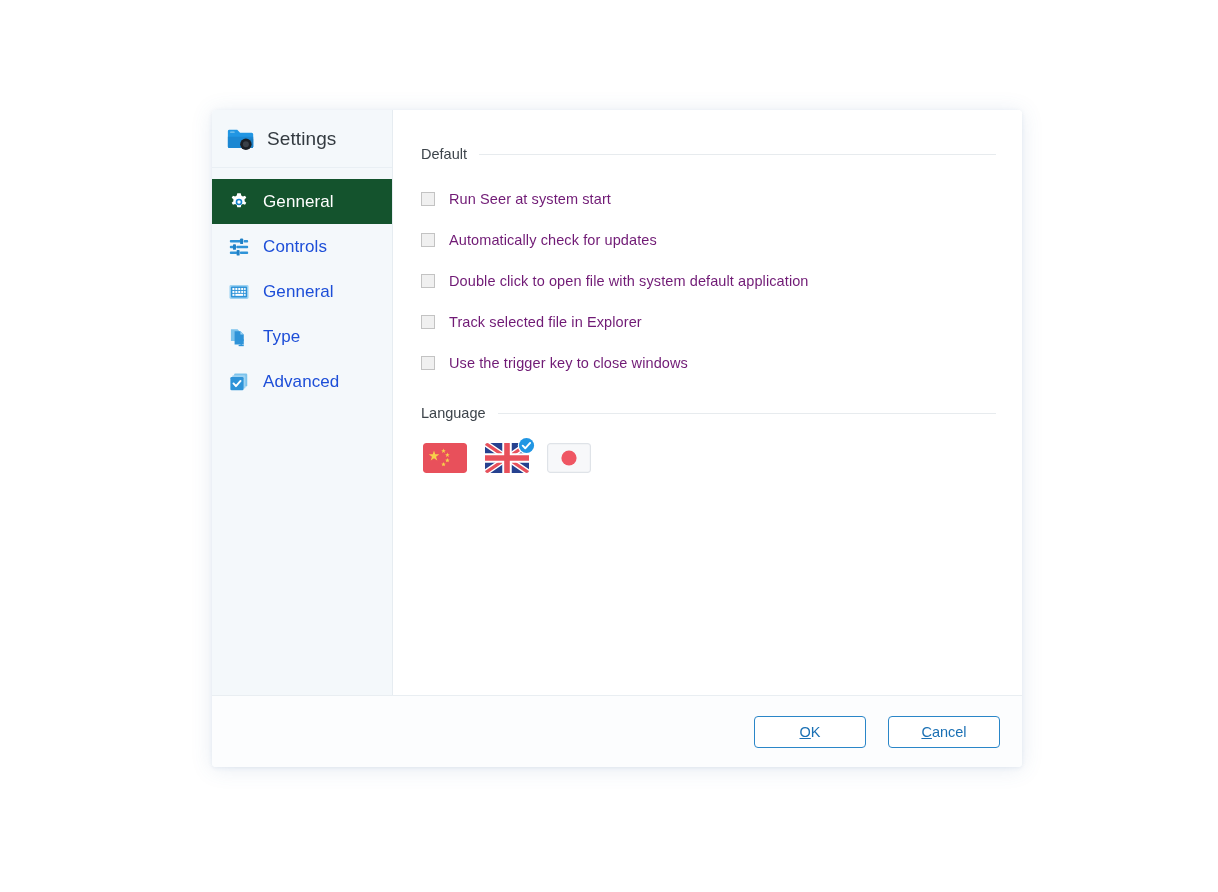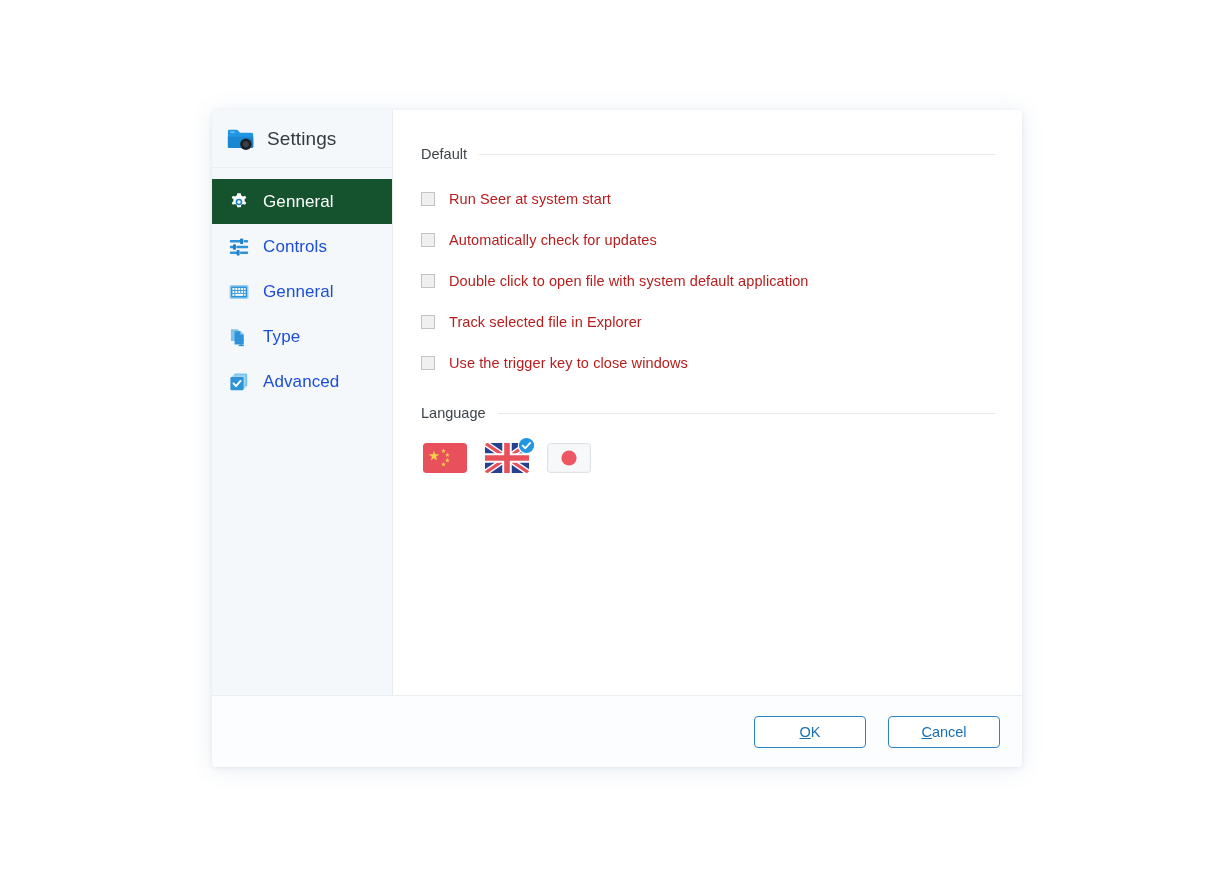--- a/index.html
+++ b/index.html
@@ -137,21 +137,21 @@
     height: 14px;
     flex: 0 0 14px;
     background: #f0f0f0;
     border: 1px solid #c3c3c3;
     margin-right: 14px;
     box-sizing: border-box;
     cursor: default;
   }
   .opt-label {
     font-size: 14.5px;
-    color: #b91c1c;
+    color: #701a75;
     letter-spacing: .1px;
   }
 
   .language-block {
     margin-top: 22px;
   }
   .flag-row {
     display: flex;
     align-items: center;
     margin-top: 22px;

